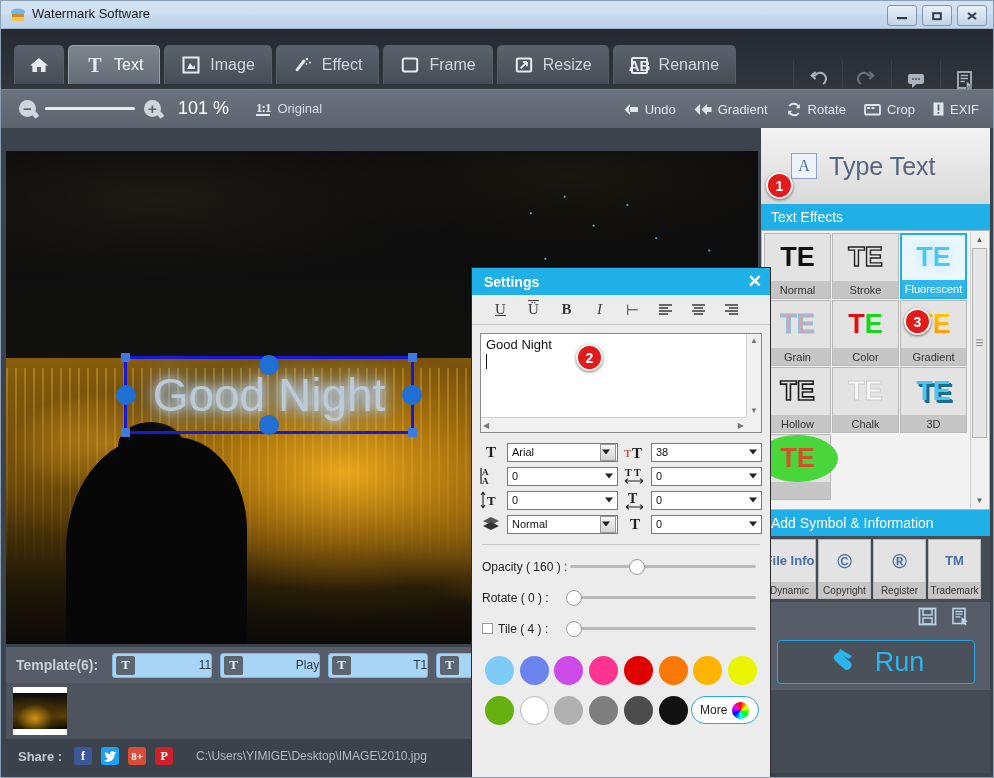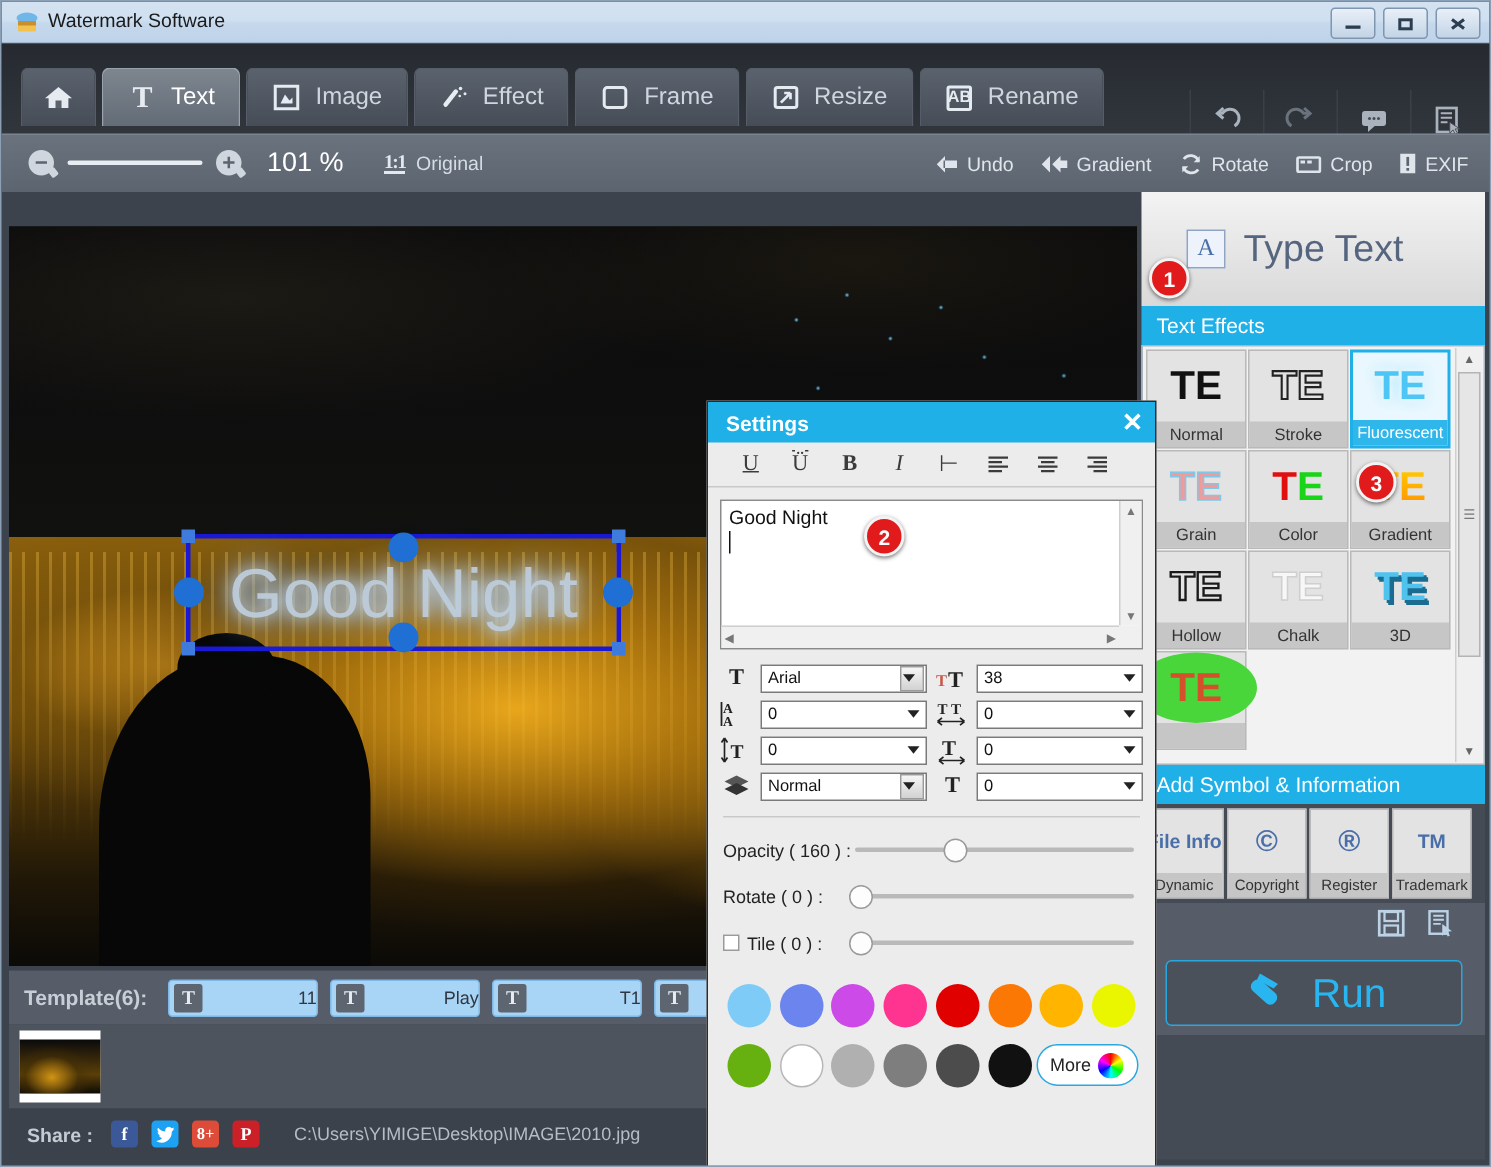--- a/index.html
+++ b/index.html
@@ -33,21 +33,21 @@
     border-radius:5px 5px 0 0;border:1px solid #565d68;border-bottom:none;
     background:linear-gradient(to bottom,#5a626d,#464d57);
     color:#cfd6de;font-size:16px;box-sizing:border-box;}
   .tab.home{padding:0 14px;min-width:auto;}
   .tab.active{background:linear-gradient(to bottom,#7d858f,#636b76);
     border-color:#9aa3ad;color:#ffffff;}
   .tab .tico{display:flex;align-items:center;justify-content:center;
     width:20px;height:20px;color:#e6ebf1;}
   .tab .tico svg{display:block;}
   .tico-box{width:17px;height:17px;border:2px solid #e6ebf1;border-radius:2px;
-     display:flex;align-items:center;justify-content:center;font-size:11px;
+     display:flex;align-items:center;justify-content:center;font-size:15px;
      font-weight:bold;color:#e6ebf1;box-sizing:border-box;line-height:1;}
   .tico-T{font-family:"Liberation Serif",serif;font-size:20px;font-weight:bold;
      color:#e9eef4;line-height:1;}
 
   .topright{position:absolute;right:4px;top:30px;height:42px;display:flex;align-items:center;}
   .tr-btn{width:48px;height:40px;display:flex;align-items:center;justify-content:center;
     border-left:1px solid #3b4048;color:#aab3bd;}
   .tr-btn.dim{color:#6a727c;}
 
   
@@ -788,21 +788,21 @@
       </div>
       <div class="slrow">
         <span class="sllabel">Rotate ( 0 ) :</span>
         <span class="sltrack">
           <span class="slknob" style="left:2%;"></span>
         </span>
       </div>
       <div class="slrow">
         <span class="sllabel">
           <span class="chk"></span>
-          <span>Tile ( 0 ) :</span>
+          <span>Tile ( 4 ) :</span>
         </span>
         <span class="sltrack">
           <span class="slknob" style="left:2%;"></span>
         </span>
       </div>
     </div>
 
     <div class="swatches">
       <span class="sw" style="background:#7fcbf7;"></span>
       <span class="sw" style="background:#6b84ee;"></span>

